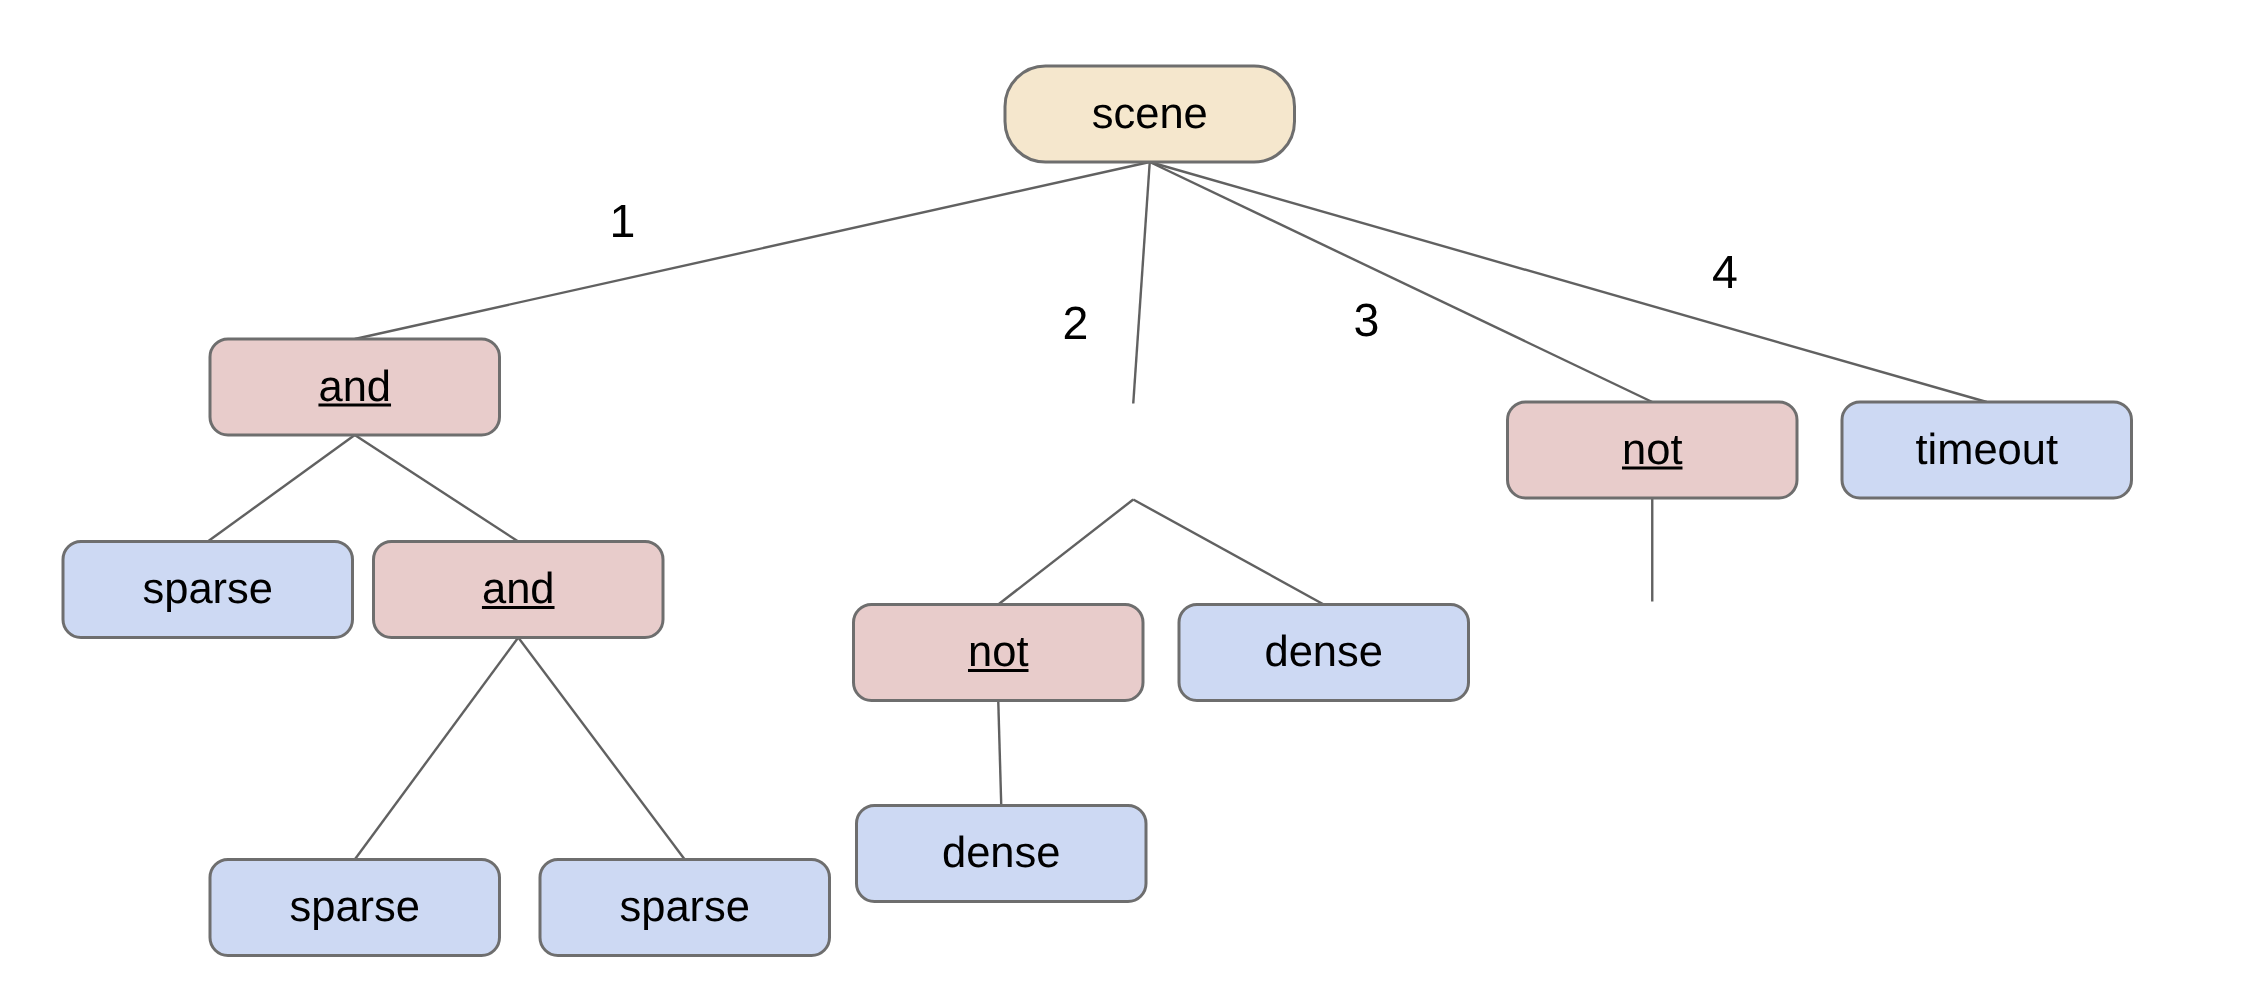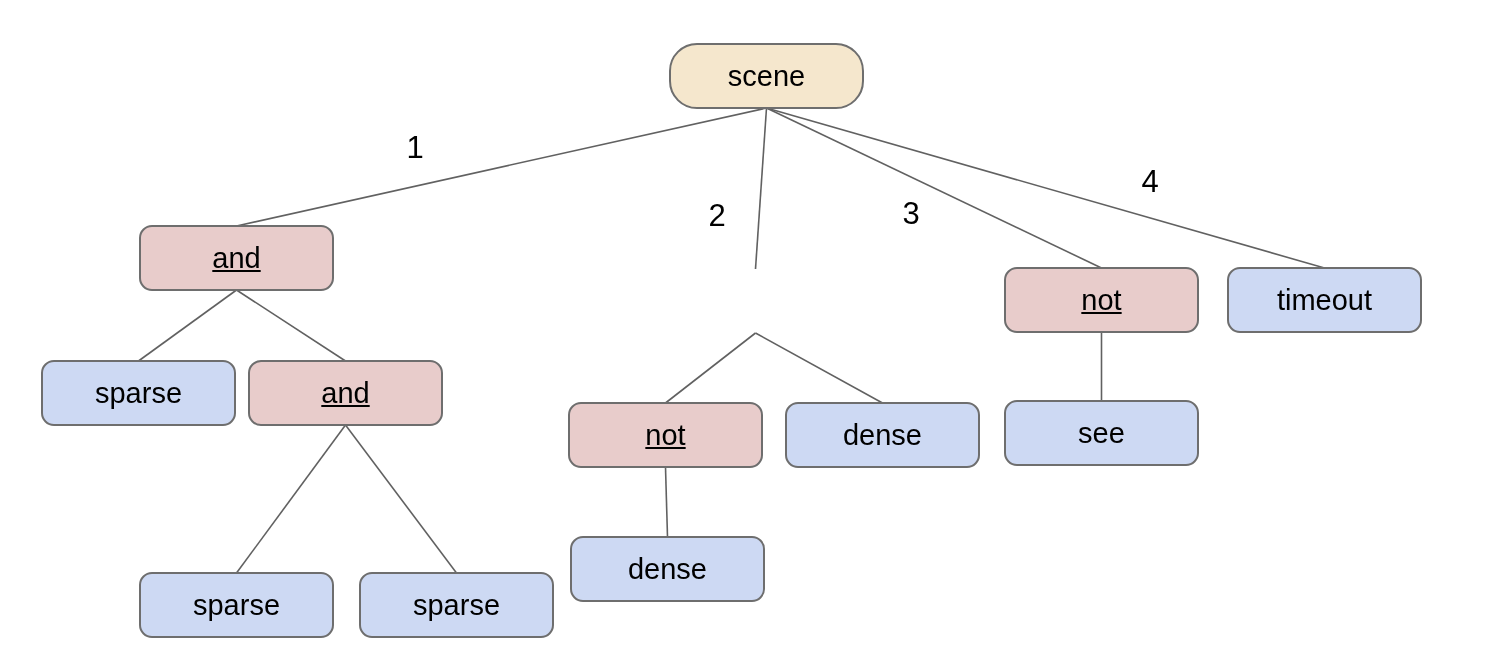--- a/index.html
+++ b/index.html
@@ -88,21 +88,20 @@
   <div class="node leaf" style="left:1227px; top:267px">timeout</div>
 
   <div class="node leaf" style="left:41px; top:360px">sparse</div>
 
   <div class="node operator" style="left:248px; top:360px">and</div>
 
   <div class="node operator" style="left:568px; top:402px">not</div>
 
   <div class="node leaf" style="left:785px; top:402px">dense</div>
 
-  <div class="node leaf" style="left:1004px; top:400px">see</div>
 
   <div class="node leaf" style="left:139px; top:572px">sparse</div>
 
   <div class="node leaf" style="left:359px; top:572px">sparse</div>
 
   <div class="node leaf" style="left:570px; top:536px">dense</div>
 
 </div>
 
 </body></html>

